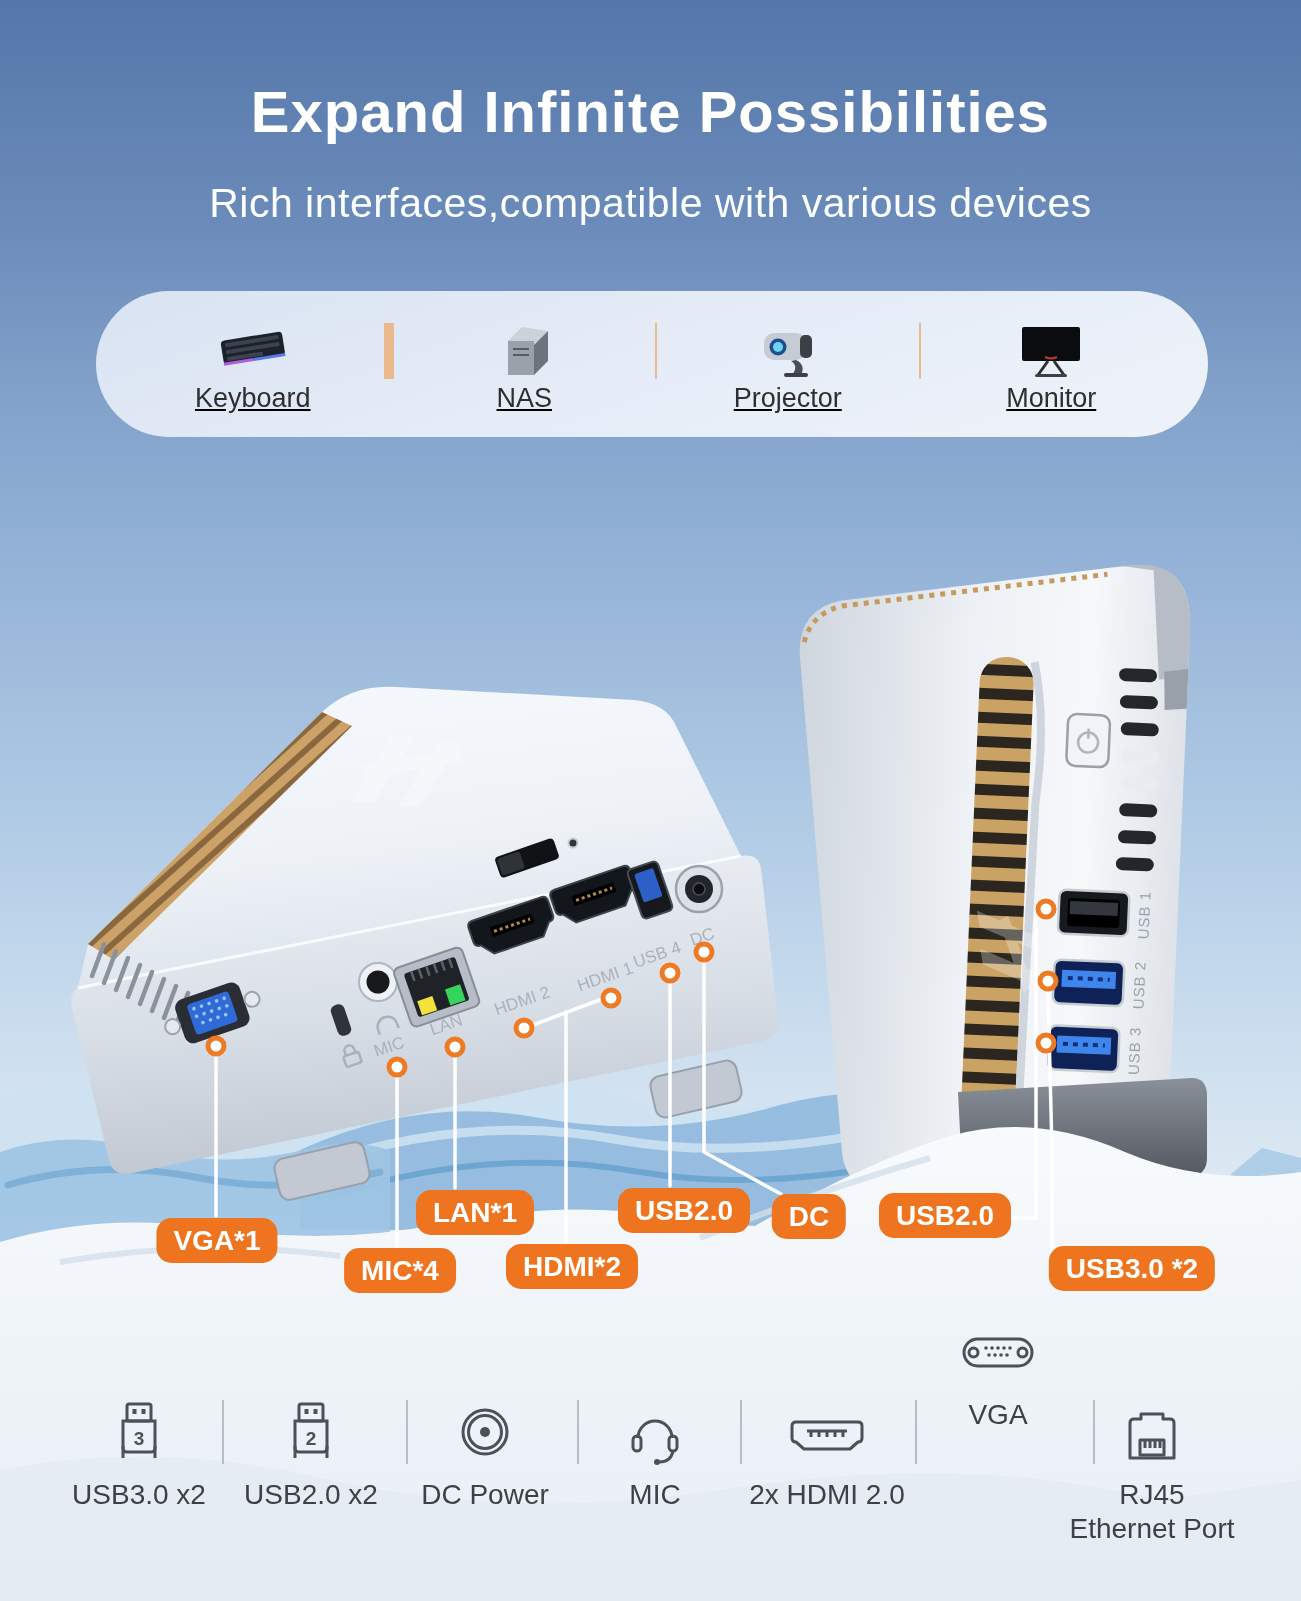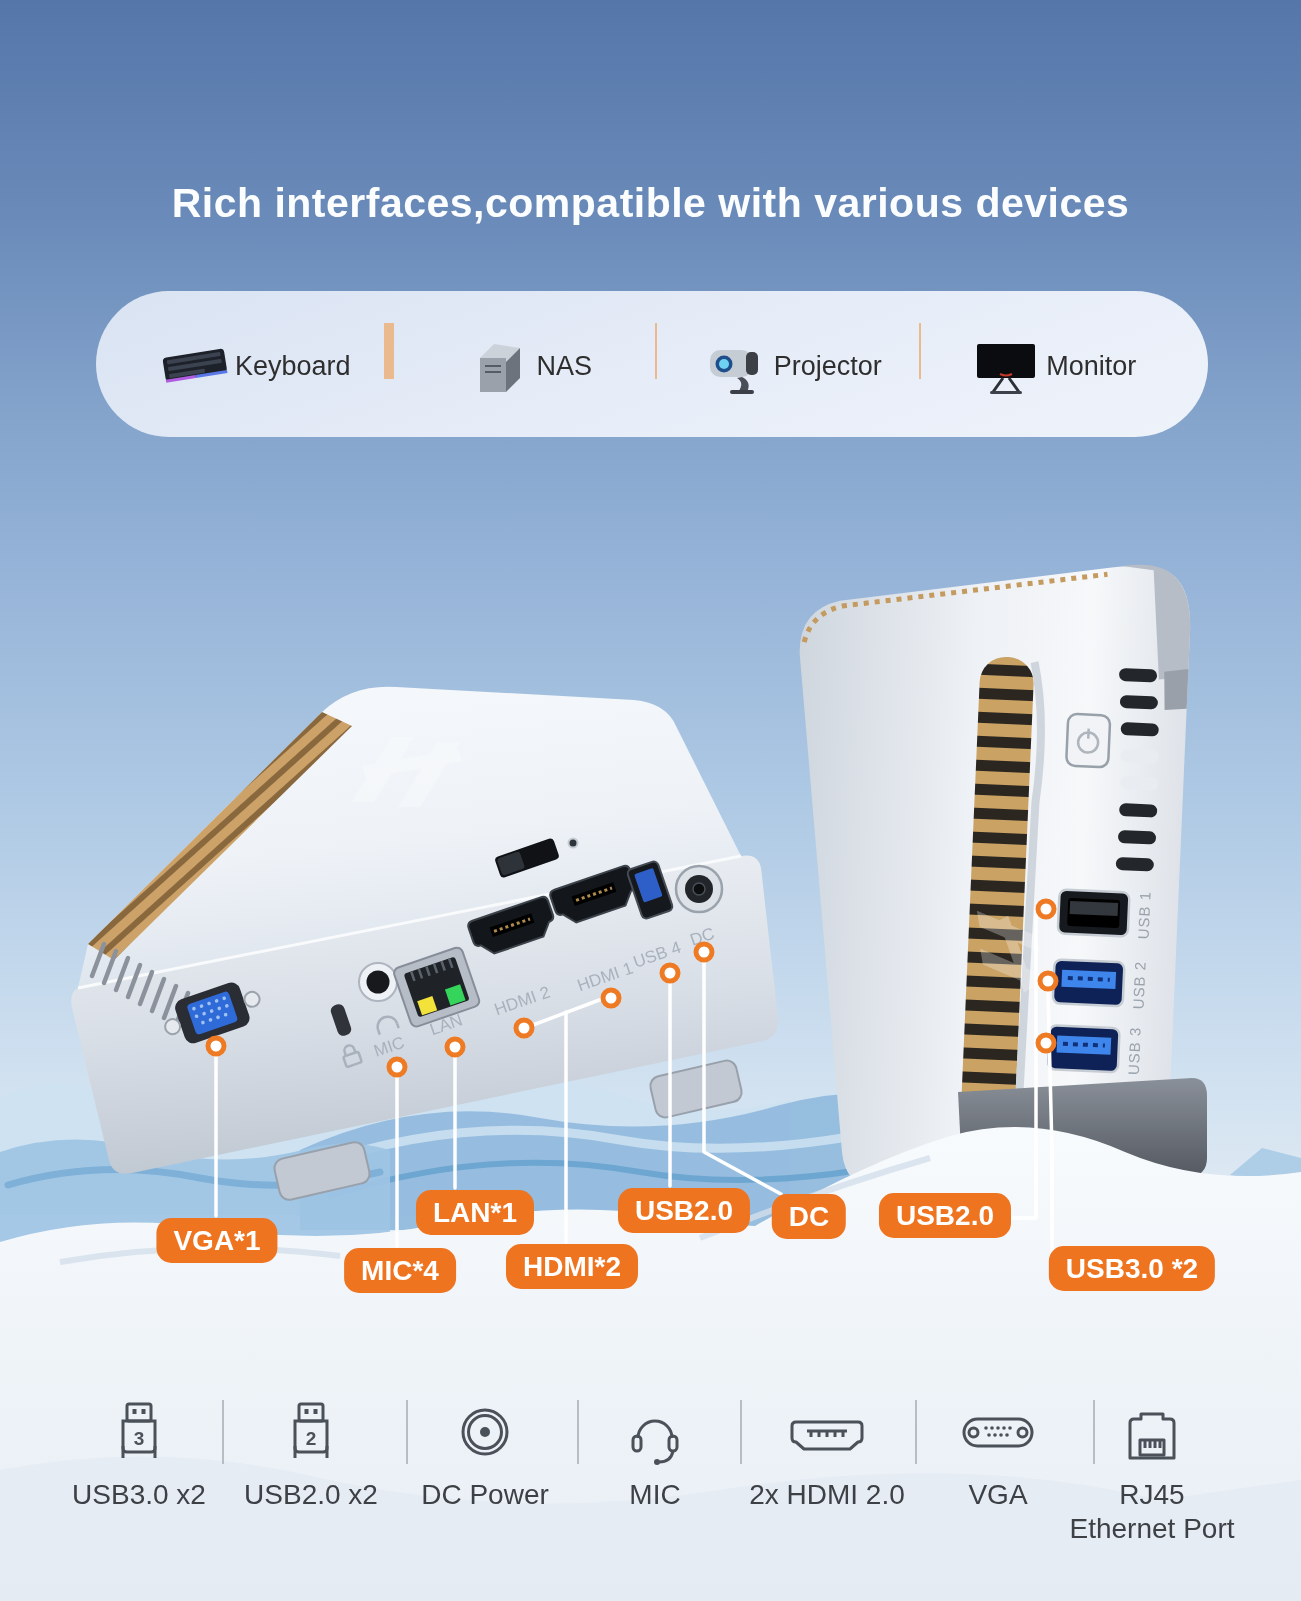--- a/index.html
+++ b/index.html
@@ -10,29 +10,29 @@
       #5476a9 0%, #6b8cba 14%, #84a4cc 26%, #96b4d8 36%,
       #aec9e4 50%, #c6daed 62%, #dde9f3 74%, #ebf1f7 84%, #eef2f6 100%);
   }
   .hero-svg{position:absolute;left:0;top:0;width:1301px;height:1601px;}
   .page-title{
     position:absolute;left:0;top:78px;width:100%;text-align:center;
     font-size:58px;font-weight:bold;color:#ffffff;letter-spacing:1px;
   }
   .page-subtitle{
     position:absolute;left:0;top:180px;width:100%;text-align:center;
-    font-size:41px;color:#fbfdff;font-weight:700;letter-spacing:0.5px;
+    font-size:41px;color:#fbfdff;font-weight:400;letter-spacing:0.5px;
   }
   .devices-pill{
     position:absolute;left:96px;top:291px;width:1112px;height:146px;
     border-radius:73px;background:linear-gradient(160deg,#d9e3f2 0%,#e7edf8 55%,#eef3fa 100%);
     display:flex;align-items:center;justify-content:space-between;
     padding:0 26px;box-sizing:border-box;
   }
-  .dev-item{flex:1;display:flex;flex-direction:row;align-items:center;justify-content:center;}
+  .dev-item{flex:1;display:flex;flex-direction:column;align-items:center;justify-content:center;text-decoration:underline;}
   .dev-icon{height:64px;display:flex;align-items:flex-end;justify-content:center;}
   .dev-label{font-size:27px;color:#2e2e2e;margin-top:4px;white-space:nowrap;}
   .vdiv{width:2px;height:56px;background:#eab98e;align-self:center;margin-top:-26px;flex:none;}
   .callout{
     position:absolute;transform:translateX(-50%);
     background:#ee7420;color:#ffffff;font-weight:bold;font-size:28px;
     padding:8px 17px;border-radius:15px;white-space:nowrap;line-height:1.05;
   }
   .ports-row-item{position:absolute;transform:translateX(-50%);text-align:center;width:210px;}
   .ports-row-label{font-size:28px;color:#3d4045;line-height:1.2;white-space:nowrap;}
@@ -295,20 +295,21 @@
       <circle cx="524" cy="1028" r="8"></circle>
       <circle cx="611" cy="998" r="8"></circle>
       <circle cx="670" cy="973" r="8"></circle>
       <circle cx="704" cy="952" r="8"></circle>
       <circle cx="1046" cy="909" r="8"></circle>
       <circle cx="1048" cy="981" r="8"></circle>
       <circle cx="1046" cy="1043" r="8"></circle>
     </g>
   </svg>
 
+  <div class="page-title">Expand Infinite Possibilities</div>
   <div class="page-subtitle">Rich interfaces,compatible with various devices</div>
 
   <div class="devices-pill">
 
     <div class="dev-item">
       <div class="dev-icon">
         <svg width="80" height="60" viewBox="-40 -30 80 60">
             <g transform="rotate(-9)">
               <rect x="-31" y="-13" width="62" height="24" rx="4" fill="#1d212a"></rect>
               <g fill="#3c4350">
@@ -444,21 +445,21 @@
       <g stroke="#4b5158" stroke-width="3" fill="none" stroke-linejoin="round">
         <path d="M-31,-14 L31,-14 Q35,-14 35,-10 L35,2 Q35,6 31,6 L23,13 L-23,13 L-31,6 Q-35,6 -35,2 L-35,-10 Q-35,-14 -31,-14 Z"></path>
         <path d="M-20,-5 h40"></path>
         <path d="M-16,-5 v6 M-8,-5 v6 M0,-5 v6 M8,-5 v6 M16,-5 v6"></path>
       </g>
     </svg>
     <div class="ports-row-label">2x HDMI 2.0</div>
   </div>
   <div class="ports-row-divider" style="left:915px"></div>
 
-  <div class="ports-row-item" style="left:998px;top:1394px">
+  <div class="ports-row-item" style="left:998px;top:1314px">
     <svg class="port-ic" width="84" height="84" viewBox="-42 -42 84 84">
       <g stroke="#4b5158" stroke-width="3" fill="none">
         <rect x="-34" y="-17" width="68" height="27" rx="13.5"></rect>
         <circle cx="-24.5" cy="-3.5" r="4.5"></circle>
           <circle cx="24.5" cy="-3.5" r="4.5"></circle>
       </g>
       <g fill="#4b5158">
         <circle cx="-12" cy="-8" r="1.8"></circle>
           <circle cx="-6" cy="-8" r="1.8"></circle>
           <circle cx="0" cy="-8" r="1.8"></circle>

